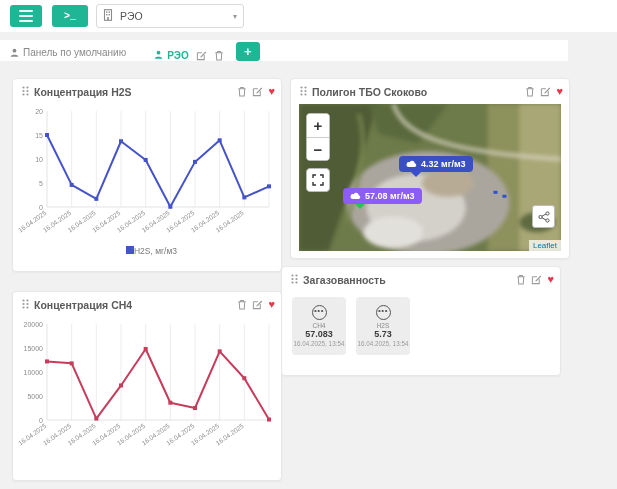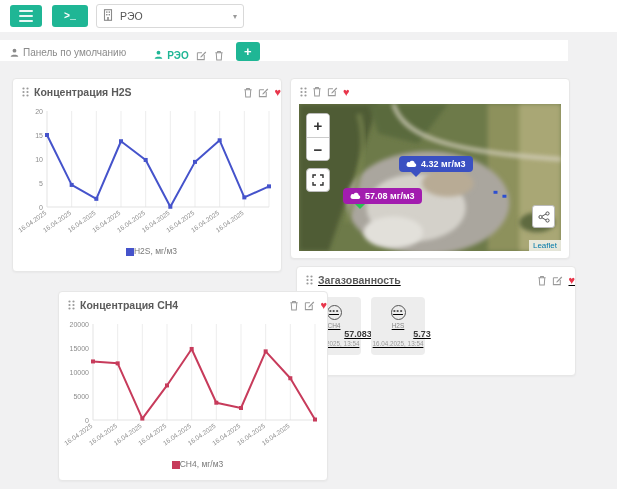--- a/index.html
+++ b/index.html
@@ -28,31 +28,31 @@
   .tb-default { color:#8a8a8a; font-size:10px; }
   .tb-active { margin-left:28px; color:#1fb695; font-size:10px; font-weight:bold; }
   .tb-ico { margin-left:7px; cursor:pointer; display:inline-flex; }
   .btn-add { margin-left:12px; width:24px; height:19px; color:#fff; font-size:13px; font-weight:bold; }
 
   
   .panel { position:absolute; background:#fff; border:1px solid #e7e7e7; border-radius:4px;
            box-shadow:0 1px 2px rgba(0,0,0,.04); }
   .p-h2s  { left:12px;  top:78px;  width:270px; height:194px; }
   .p-map  { left:290px; top:78px;  width:280px; height:181px; }
-  .p-ch4  { left:12px;  top:291px; width:270px; height:190px;margin-left:46px; }
-  .p-gas  { left:296px; top:266px; width:280px; height:110px;text-decoration:underline; }
-  .panel-head { display:flex; align-items:center; padding:7px 0 3px 9px; }
+  .p-ch4  { left:12px;  top:291px; width:270px; height:190px; }
+  .p-gas  { left:281px; top:266px; width:280px; height:110px; }
+  .panel-head { display:flex; padding:7px 6px 3px 9px; }
   .panel-title { font-size:10.5px; font-weight:bold; color:#5b5b5b; margin-left:5px; flex:1; }
   .head-ico { margin-left:5px; cursor:pointer; display:inline-flex; }
   .heart { color:#e8364b; font-size:11px; line-height:10px; cursor:pointer; }
   .draghandle { cursor:grab; display:inline-flex; }
 
   
   .chart-svg { display:block; margin:2px 4px 0 4px; }
-  .legend { display:flex; justify-content:center; align-items:flex-end; margin-top:1px;padding-left:9px; }
+  .legend { display:flex; justify-content:center; align-items:flex-start; margin-top:1px;padding-left:9px; }
   .legend .sw { width:8px; height:8px; }
   .legend .lt { font-size:8.5px; color:#7a7a7a; }
 
   
   .map { position:absolute; left:8px; top:25px; right:8px; bottom:7px; overflow:hidden; background:#74804e; }
   .map svg.terrain { position:absolute; left:0; top:0; width:100%; height:100%; }
   .lf-ctl { position:absolute; left:7px; top:9px; width:24px; background:#fff; border:1px solid #bbb;
             border-radius:4px; overflow:hidden; }
   .lf-ctl .cell { width:100%; height:23px; display:flex; align-items:center; justify-content:center;
                   font-size:15px; font-weight:bold; color:#333; cursor:pointer; background:#fff; }
@@ -70,21 +70,21 @@
   .badge-1 { left:44px;  top:84px; }
 
   
   .gas-cards { display:flex; gap:10px; padding:8px 10px; }
   .gas-card { width:54px; height:58px; background:#ededed; border-radius:4px; display:flex;
               flex-direction:column; align-items:center; justify-content:center; cursor:pointer; }
   .gas-icon { width:15px; height:15px; border:1.4px solid #555; border-radius:50%; display:flex;
               align-items:center; justify-content:center; font-size:8px; color:#555; letter-spacing:.5px;
               line-height:0; padding-bottom:4px; }
   .gas-name { font-size:6.5px; color:#8a8a8a; margin-top:2px; }
-  .gas-value { font-size:9px; font-weight:bold; color:#3c3c3c;padding-left:48px; }
+  .gas-value { font-size:9px; font-weight:bold; color:#3c3c3c; }
   .gas-time { font-size:6.3px; color:#9a9a9a; margin-top:1px; white-space:nowrap; }
 </style>
 </head>
 <body>
 
 <div class="page">
 
   <div class="header">
     <button class="tealbtn btn-menu">
       <span style="display:flex;flex-direction:column;align-items:center;">
@@ -224,20 +224,21 @@
             <g fill="#9a9a9a">
               <circle cx="1.5" cy="1.5" r="1.1"></circle>
               <circle cx="5.5" cy="1.5" r="1.1"></circle>
               <circle cx="1.5" cy="5" r="1.1"></circle>
               <circle cx="5.5" cy="5" r="1.1"></circle>
               <circle cx="1.5" cy="8.5" r="1.1"></circle>
               <circle cx="5.5" cy="8.5" r="1.1"></circle>
             </g>
           </svg>
       </span>
+      <span class="panel-title">Полигон ТБО Скоково</span>
       <span class="head-ico">
         <svg width="10" height="11" viewBox="0 0 10 12">
             <path d="M1 3 h8 M3.5 3 V1.6 h3 V3 M2 3 l0.5 8 h5 L8 3" fill="none" stroke="#9a9a9a" stroke-width="1.1"></path>
           </svg>
       </span>
       <span class="head-ico">
         <svg width="11" height="11" viewBox="0 0 12 12">
             <path d="M1.5 3 h5 M1.5 3 v7.5 h7.5 v-5" fill="none" stroke="#9a9a9a" stroke-width="1.1"></path>
             <path d="M5 7 L10.2 1.6 L11.2 2.6 L6 8 L4.7 8.3 Z" fill="#9a9a9a"></path>
           </svg>
@@ -276,21 +277,21 @@
           </svg>
       </div>
       <div id="badges">
           <div class="badge badge-0" style="background: rgb(58, 80, 194); --bc: rgb(58, 80, 194);">
             <svg width="11" height="8" viewBox="0 0 12 8">
               <path d="M3.4 7.4 a2.7 2.7 0 1 1 0.6-5.3 a3 3 0 0 1 5.6 1 a2.2 2.2 0 0 1-0.3 4.3 Z" fill="#fff"></path>
             </svg>
             <span>4.32 мг/м3</span>
             <i style="position:absolute;left:12px;bottom:-5px;border:5px solid transparent;border-bottom:none;border-top-color:rgb(58, 80, 194)"></i>
           </div>
-          <div class="badge badge-1" style="background: #a21caf; justify-content: flex-end; --bc: rgb(43, 194, 83);">
+          <div class="badge badge-1" style="background: #8b5cf6; justify-content: flex-end; --bc: rgb(43, 194, 83);">
             <svg width="11" height="8" viewBox="0 0 12 8">
               <path d="M3.4 7.4 a2.7 2.7 0 1 1 0.6-5.3 a3 3 0 0 1 5.6 1 a2.2 2.2 0 0 1-0.3 4.3 Z" fill="#fff"></path>
             </svg>
             <span>57.08 мг/м3</span>
             <i style="position:absolute;left:12px;bottom:-5px;border:5px solid transparent;border-bottom:none;border-top-color:rgb(43, 194, 83)"></i>
           </div>
         </div>
       <div class="lf-share">
         <svg width="12" height="12" viewBox="0 0 12 12">
             <g fill="none" stroke="#555" stroke-width="1">
@@ -408,19 +409,15 @@
         <rect x="52.66666666666667" y="45.36" width="4" height="4" fill="#c73b5b"></rect>
         <rect x="77.33333333333334" y="100.56" width="4" height="4" fill="#c73b5b"></rect>
         <rect x="102" y="67.44" width="4" height="4" fill="#c73b5b"></rect>
         <rect x="126.66666666666669" y="30.96" width="4" height="4" fill="#c73b5b"></rect>
         <rect x="151.33333333333331" y="84.72" width="4" height="4" fill="#c73b5b"></rect>
         <rect x="176" y="90" width="4" height="4" fill="#c73b5b"></rect>
         <rect x="200.66666666666666" y="33.36" width="4" height="4" fill="#c73b5b"></rect>
         <rect x="225.33333333333334" y="60.239999999999995" width="4" height="4" fill="#c73b5b"></rect>
         <rect x="250" y="101.52" width="4" height="4" fill="#c73b5b"></rect>
       </svg>
-    <div class="legend">
-      <span class="sw" style="background: rgb(199, 59, 91);"></span>
-      <span class="lt">CH4, мг/м3</span>
-    </div>
   </div>
 
 </div>
 
 </body></html>

